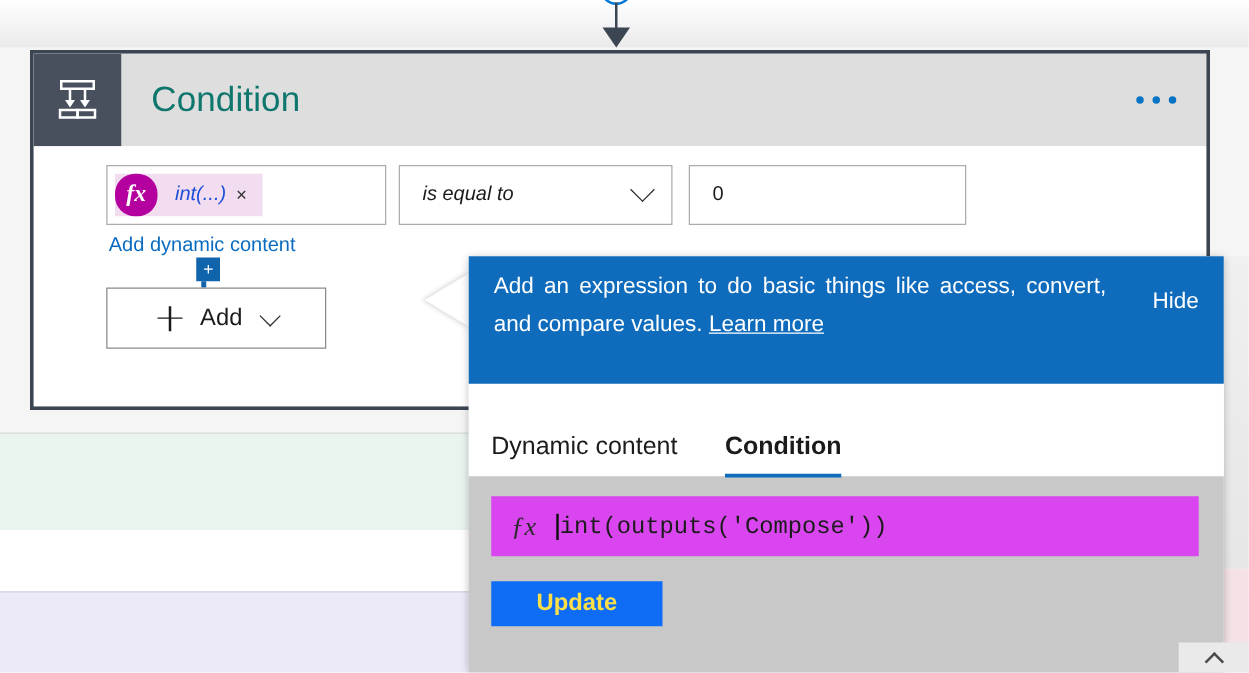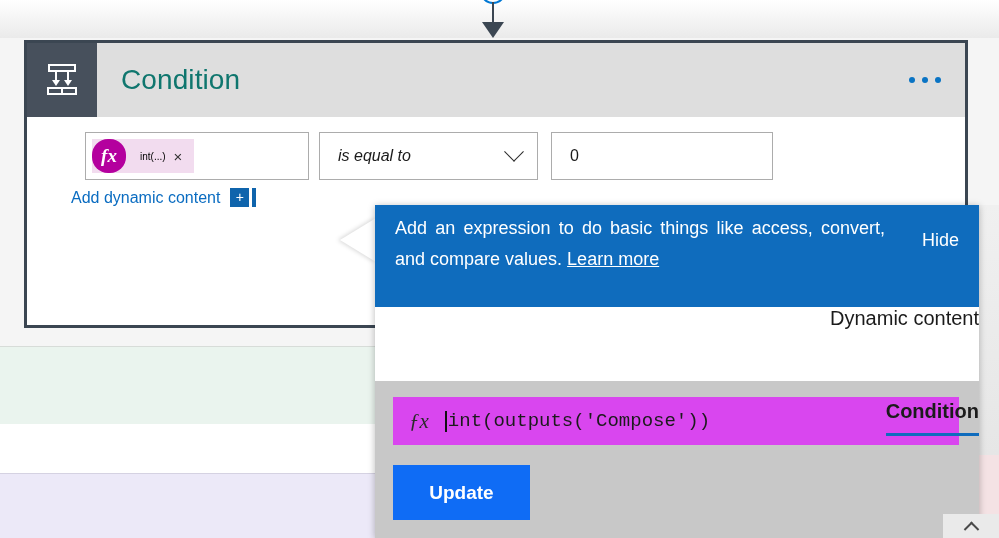--- a/index.html
+++ b/index.html
@@ -155,22 +155,23 @@
     justify-content: center;
     font-family: "Liberation Serif", serif;
     font-style: italic;
     font-size: 19px;
     font-weight: 700;
     flex: none;
     border-radius: 16px;
   }
   .token-label {
     padding: 0 8px 0 14px;
-    font-size: 10px;
-    color: #000000;
+    font-size: 16px;
+    color: #1d4ed8;
+    font-style: italic;
   }
   .token-x {
     padding: 0 12px 0 0;
     font-size: 15px;
     color: #333333;
     cursor: pointer;
   }
 
   .dd-box {
     width: 219px; height: 48px;
@@ -199,23 +200,24 @@
     box-sizing: border-box;
     display: flex;
     align-items: center;
     padding-left: 18px;
   }
   .val-text { font-size: 16px; color: #1b1b1b; }
 
   
   .adc {
     position: absolute;
-    left: 44px; top: 71px;
-    display: flex;
-    align-items: center;
+    left: 60px; top: 71px;
+    display: flex;
+    align-items: center;
+    flex-direction: column;
   }
   .adc-link {
     font-size: 16px;
     color: #0a6cc1;
     cursor: pointer;
   }
   .adc-badge {
     margin-left: 10px;
     width: 19px; height: 19px;
     background: #0f64ac;
@@ -308,22 +310,21 @@
     color: #ffffff;
     cursor: pointer;
   }
 
   .tabs {
     display: flex;
     align-items: flex-end;
     height: 74px;
     padding-left: 18px;
     background: #ffffff;
-    gap: 58px;
-    flex-direction: column;
+    gap: 38px;
   }
   .tab {
     padding-bottom: 12px;
     font-size: 20px;
     color: #1b1b1b;
     cursor: pointer;
     position: relative;
   }
   .tab.active { font-weight: 700; }
   .tab.active::after {
@@ -362,23 +363,23 @@
     margin-right: 1px;
     vertical-align: middle;
   }
   .expr-text {
     font-family: Liberation Mono, monospace;
     font-size: 19px;
     color: #1b1b1b;
   }
   .update-btn {
     margin-top: 20px;
-    width: 137px; height: 55px;
+    width: 137px; height: 36px;
     background: #0f6cf5;
-    color: #ffffff;
+    color: #fde047;
     border: none;
     font-family: "Liberation Sans", sans-serif;
     font-size: 19px;
     font-weight: 700;
     cursor: pointer;
   }
 
   
   .collapse-bar {
     position: absolute;
@@ -468,20 +469,25 @@
         <span class="val-text">0</span>
       </div>
     </div>
 
     <div class="adc">
       <span class="adc-link">Add dynamic content</span>
       <span class="adc-badge">+</span>
       <span class="adc-bar"></span>
     </div>
 
+    <div class="add-btn">
+      <span class="add-plus"></span>
+      <span class="add-label">Add</span>
+      <span class="add-chev"></span>
+    </div>
 
   </div>
 </div>
 
 <div class="beak"></div>
 
 <div class="right-strip"></div>
 <div class="right-pink"></div>
 
 <div class="callout">

